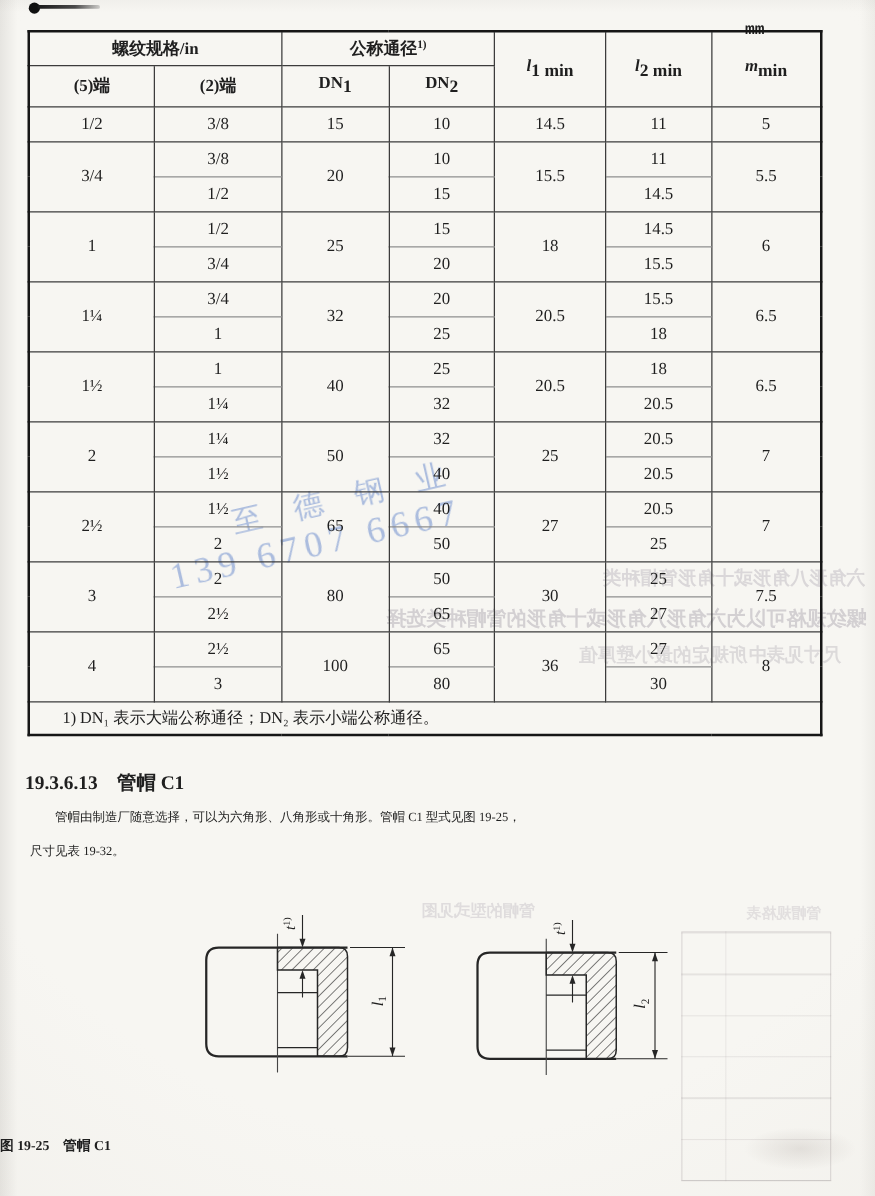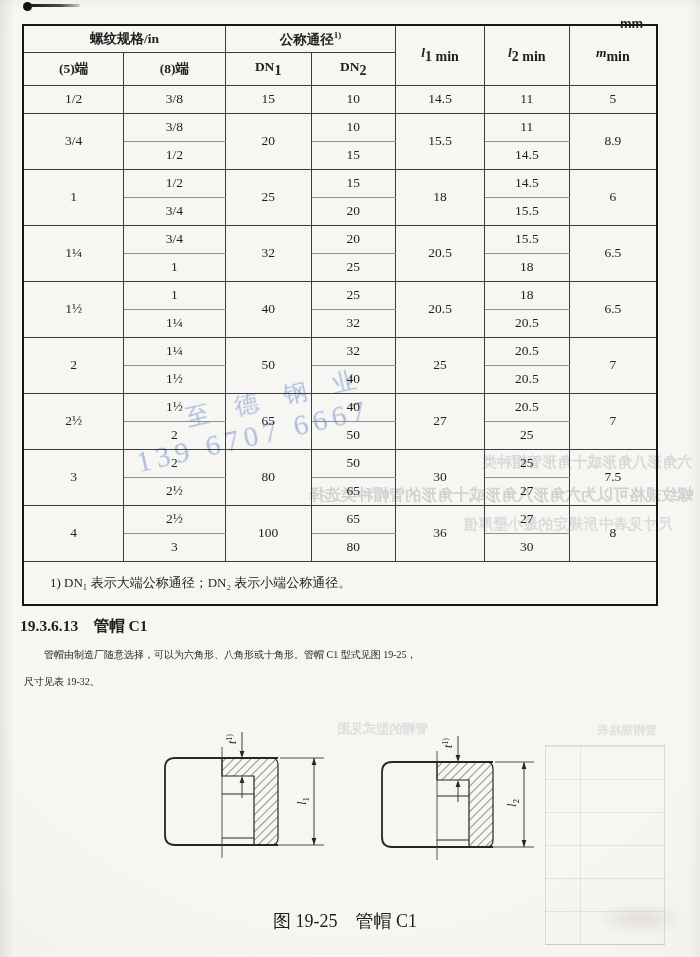--- a/index.html
+++ b/index.html
@@ -10,48 +10,48 @@
       linear-gradient(90deg, rgba(80,75,70,.10), rgba(0,0,0,0) 14px),
       linear-gradient(270deg, rgba(110,105,98,.07), rgba(0,0,0,0) 12px),
       linear-gradient(180deg, rgba(120,115,108,.05), rgba(0,0,0,0) 10px),
       radial-gradient(120% 100% at 50% 40%, #f7f6f2 55%, #eeece7 100%);
   }
   
   .corner-dot  { position:absolute; left:23px; top:2px; width:9px; height:9px; border-radius:50%; background:#101010; }
   .corner-line { position:absolute; left:30px; top:4px; width:50px; height:3px; border-radius:2px;
                  background:linear-gradient(90deg,#1a1a1a,#4a4a4a 60%, rgba(90,90,90,.25)); }
   .title  { position:absolute; left:0; top:16px; width:640px; text-align:center; font-weight:bold; font-size:14.5px; letter-spacing:2px; }
-  .unit   { position:absolute; left:620px; top:16px; font-family:Liberation Sans, sans-serif; font-weight:bold; font-size:13px; }
+  .unit   { position:absolute; left:596px; top:16px; font-family:Liberation Mono, monospace; font-weight:bold; font-size:13px; }
 
   
   table.dtable { position:absolute; left:22px; top:24px; width:636px; border-collapse:collapse;
                  font-size:13.5px; border:2px solid #161616; }
   .dtable th, .dtable td { border:1px solid #3c3c3c; text-align:center; vertical-align:middle; padding:0; }
   .dtable thead tr.h1 { height:27px; }
   .dtable thead tr.h2 { height:33px; }
   .dtable thead th { font-weight:bold; font-size:13.5px; }
   .dtable tbody tr { height:28px; }
-  .dtable tbody tr.note { height:44px; }
+  .dtable tbody tr.note { height:27px; }
   .dtable td.lt { border-bottom:1px solid #8f8f8f; }
   .dtable tr.sub td { border-top:1px solid #8f8f8f; }
   .dtable td.notecell { text-align:left; padding-left:26px; font-size:13px; }
   .dtable sub { font-size:14px; }
   .dtable sup { font-size:9px; }
   .dtable i { font-family:"Liberation Serif",serif; }
 
   
   .sec-heading { position:absolute; left:20px; top:616px; font-weight:bold; font-size:15.5px; }
   .para { position:absolute; left:24px; width:664px; font-size:10px; line-height:21px; }
   .para.p1 { top:644px; text-indent:2em; }
   .para.p2 { top:671px; }
 
   
   svg.fig { position:absolute; left:0; top:712px; }
   .fig-footnote { position:absolute; left:44px; top:887px; font-size:13px; }
-  .fig-caption  { position:absolute; left:0; top:909px; width:690px; text-align:center; font-weight:normal; font-size:18px; }
+  .fig-caption  { position:absolute; left:0; top:909px; width:690px; font-weight:bold; font-size:11px; }
 
   
   .watermark { position:absolute; left:130px; top:386px; transform:rotate(-13deg); color:#7e9ad2;
                opacity:.62; filter:blur(.3px); pointer-events:none; }
   .watermark .w1 { font-size:24px; letter-spacing:26px; margin-left:58px; }
   .watermark .w2 { font-size:29px; letter-spacing:5px; margin-top:0px; }
   .bleed { position:absolute; transform:scaleX(-1); color:#9a93a0; font-weight:bold;
            filter:blur(.6px); pointer-events:none; white-space:nowrap; overflow:hidden; }
   .bt1 { left:300px; top:453px; width:392px; font-size:15px; opacity:.30; }
   .bt2 { left:125px; top:485px; width:568px; font-size:16px; opacity:.38; }
@@ -102,21 +102,21 @@
     <thead>
       <tr class="h1">
         <th colspan="2">螺纹规格/in</th>
         <th colspan="2"><span>公称通径</span><sup>1)</sup></th>
         <th rowspan="2"><i>l</i><sub>1 min</sub></th>
         <th rowspan="2"><i>l</i><sub>2 min</sub></th>
         <th rowspan="2"><i>m</i><sub>min</sub></th>
       </tr>
       <tr class="h2">
         <th>(5)端</th>
-        <th>(8)端</th>
+        <th>(2)端</th>
         <th><span>DN</span><sub>1</sub></th>
         <th><span>DN</span><sub>2</sub></th>
       </tr>
     </thead>
     <tbody>
 
       <tr class="grp">
         <td>1/2</td>
         <td>3/8</td>
         <td>15</td>
@@ -126,21 +126,21 @@
         <td>5</td>
       </tr>
 
       <tr class="grp">
         <td rowspan="2">3/4</td>
         <td class="lt">3/8</td>
         <td rowspan="2">20</td>
         <td class="lt">10</td>
         <td rowspan="2">15.5</td>
         <td class="lt">11</td>
-        <td rowspan="2">8.9</td>
+        <td rowspan="2">5.5</td>
       </tr>
       <tr class="sub">
         <td>1/2</td>
         <td>15</td>
         <td>14.5</td>
       </tr>
 
       <tr class="grp">
         <td rowspan="2">1</td>
         <td class="lt">1/2</td>

